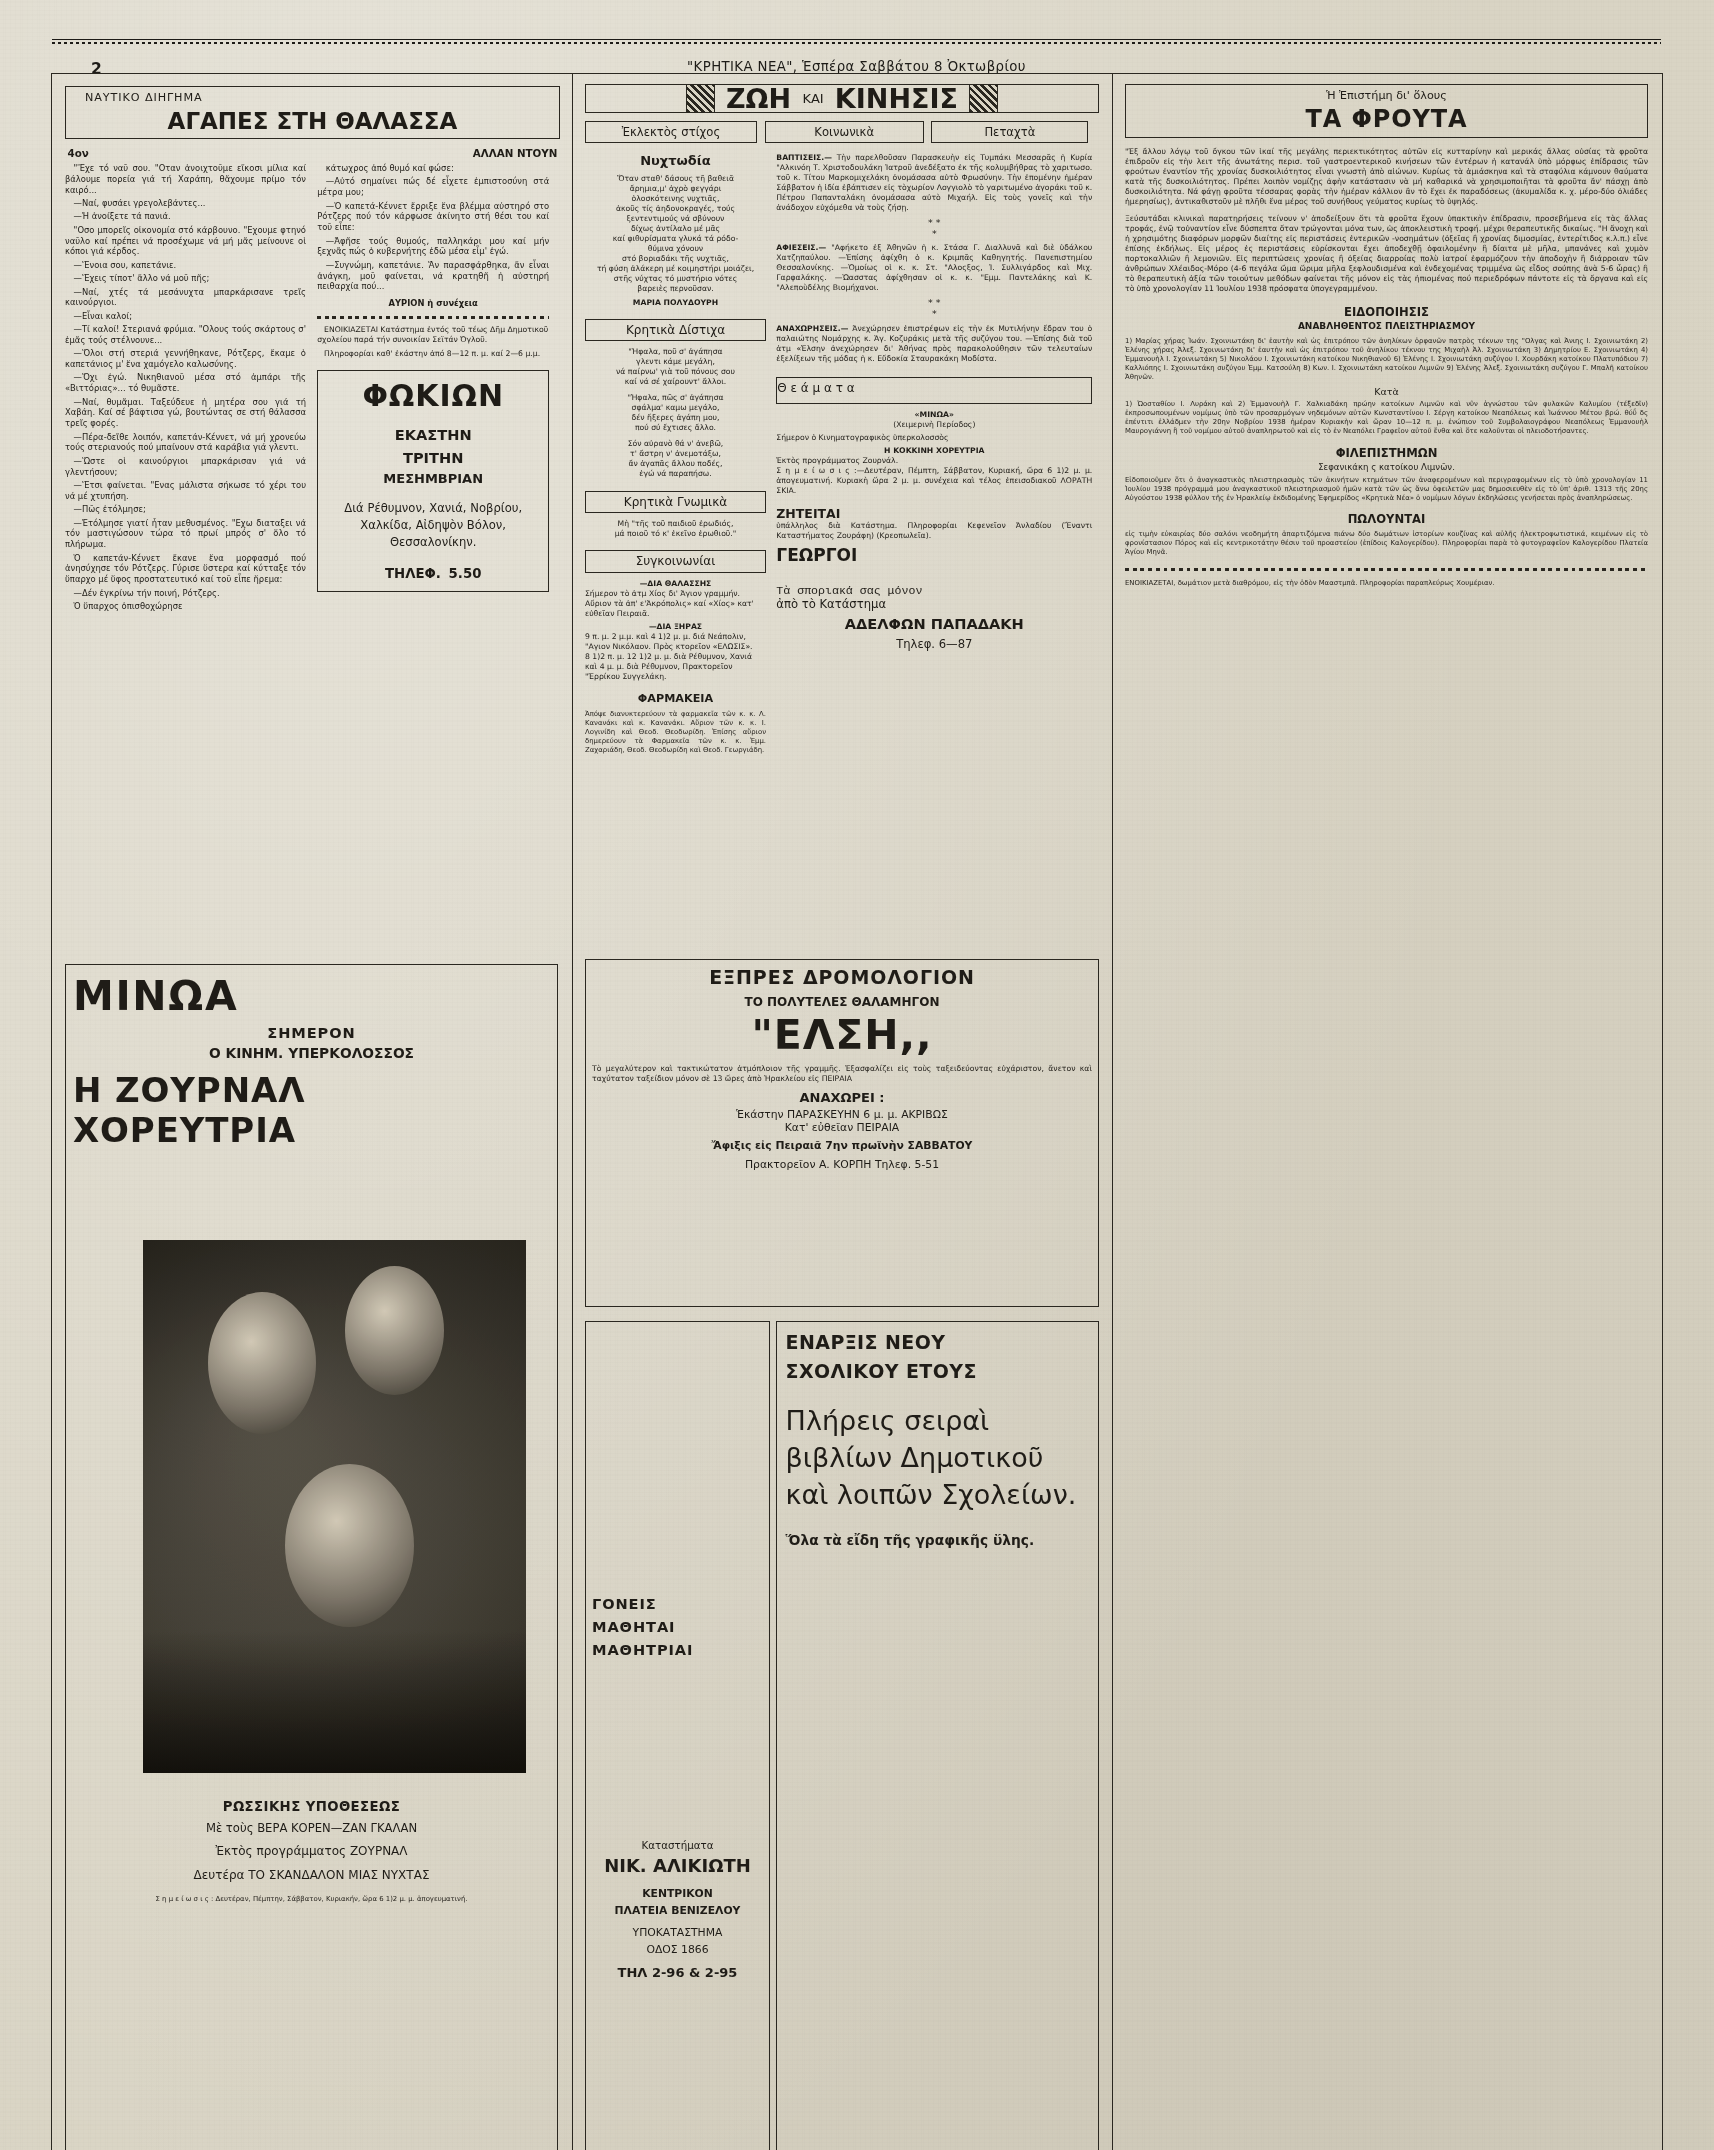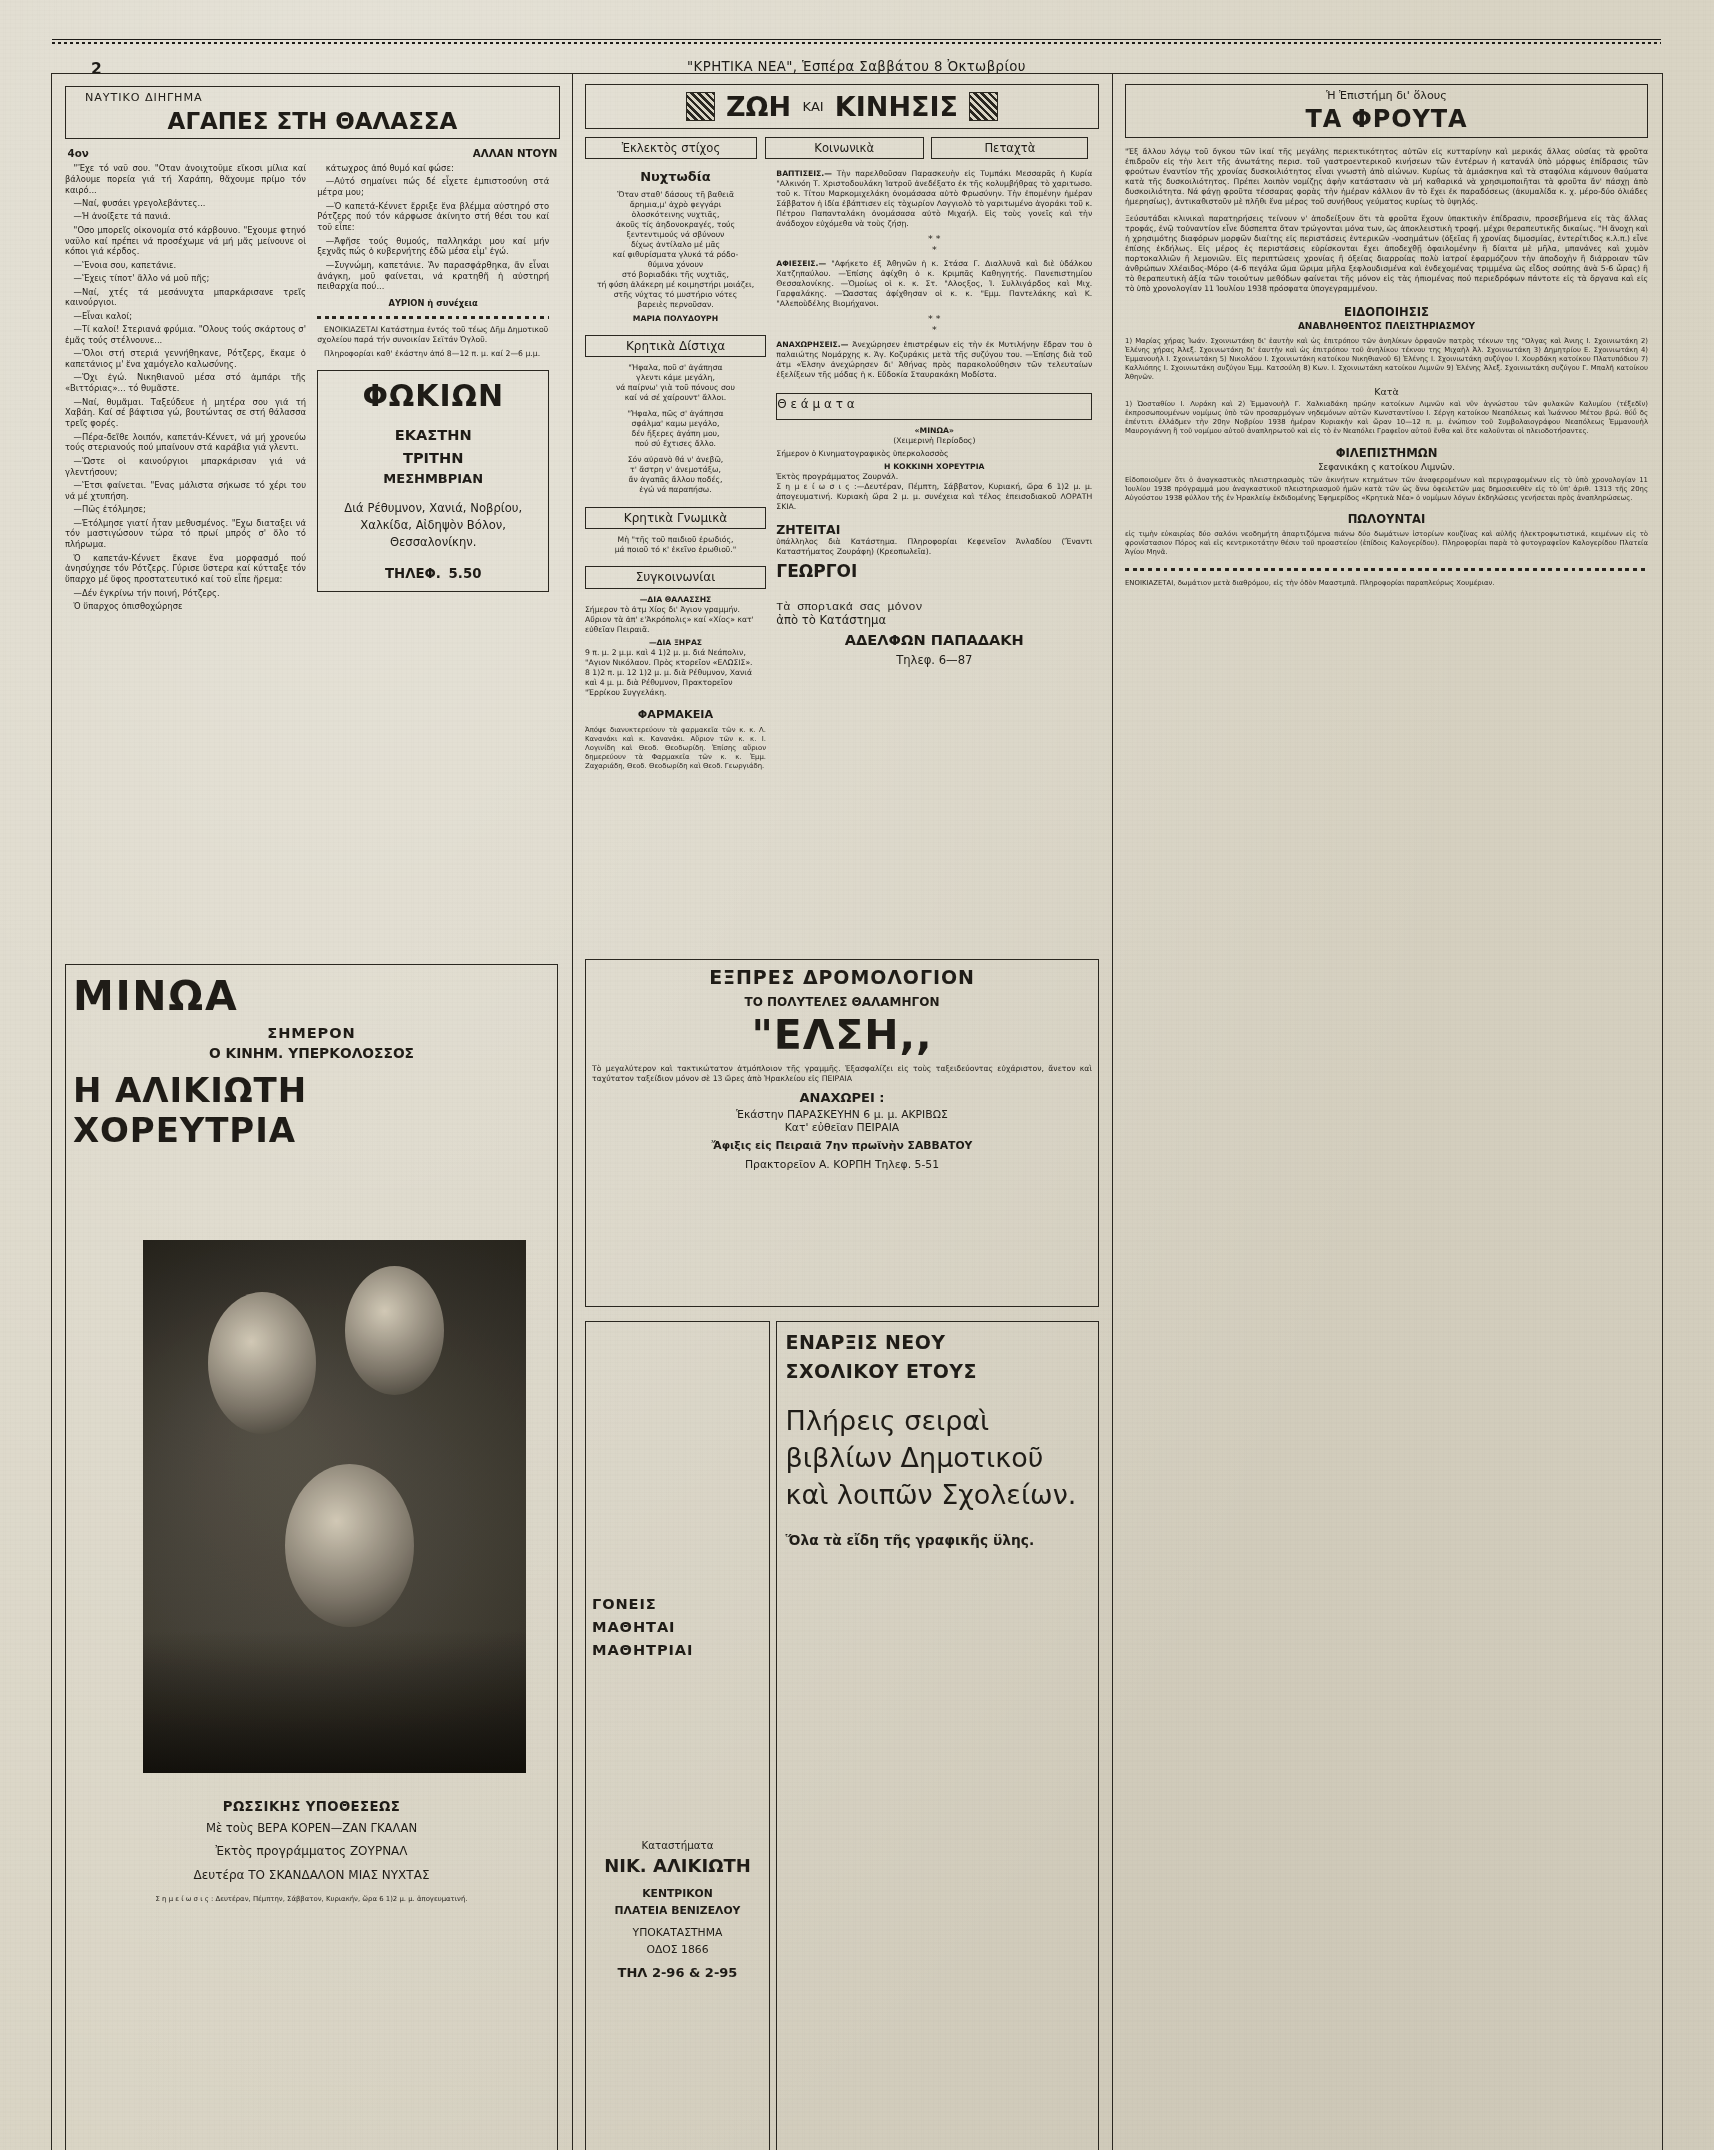--- a/index.html
+++ b/index.html
@@ -127,42 +127,42 @@
           </div>
         </div>
       </div>
     </div>
   </div>
 
   <div class="col box" style="left:65px;top:964px;width:493px;height:1660px;padding:6.9px;">
     <div style="font-size:41px;font-weight:bold;text-align:left;letter-spacing:1.7px;">ΜΙΝΩΑ</div>
     <div class="center bold" style="font-size:14.6px;margin-top:4.3px;letter-spacing:0.9px;">ΣΗΜΕΡΟΝ</div>
     <div class="center bold" style="font-size:13.8px;margin-top:3.4px;">Ο ΚΙΝΗΜ. ΥΠΕΡΚΟΛΟΣΣΟΣ</div>
-    <div style="font-size:34px;font-weight:bold;margin-top:9.5px;letter-spacing:0.9px;">Η ΑΛΙΚΙΩΤΗ</div>
+    <div style="font-size:34px;font-weight:bold;margin-top:9.5px;letter-spacing:0.9px;">Η ΖΟΥΡΝΑΛ</div>
     <div style="font-size:34px;font-weight:bold;letter-spacing:0.9px;">ΧΟΡΕΥΤΡΙΑ</div>
 
     <div class="photo" style="left:77px;top:275px;width:383px;height:533px;">
       <div class="shade" style="inset:0;"></div>
       <div class="face" style="left:65px;top:52px;width:108px;height:142px;"></div>
       <div class="face" style="left:202px;top:26px;width:99px;height:129px;"></div>
       <div class="face" style="left:142px;top:224px;width:129px;height:163px;"></div>
       <div class="shade" style="left:0;bottom:0;width:383px;height:142px;background:linear-gradient(0deg, rgba(18,16,12,.85), rgba(18,16,12,0));"></div>
     </div>
 
     <div style="position:absolute;left:8.6px;right:8.6px;top:834px;">
       <div class="center bold" style="font-size:13.3px;letter-spacing:0.4px;">ΡΩΣΣΙΚΗΣ ΥΠΟΘΕΣΕΩΣ</div>
       <div class="center" style="font-size:11.6px;margin-top:6.9px;">Μὲ τοὺς ΒΕΡΑ ΚΟΡΕΝ—ΖΑΝ ΓΚΑΛΑΝ</div>
       <div class="center" style="font-size:12px;margin-top:9.5px;">Ἐκτὸς προγράμματος ΖΟΥΡΝΑΛ</div>
       <div class="center" style="font-size:12px;margin-top:9.5px;">Δευτέρα ΤΟ ΣΚΑΝΔΑΛΟΝ ΜΙΑΣ ΝΥΧΤΑΣ</div>
       <div class="xs" style="margin-top:13px;text-align:center;">Σ η μ ε ί ω σ ι ς : Δευτέραν, Πέμπτην, Σάββατον, Κυριακήν, ὥρα 6 1)2 μ. μ. ἀπογευματινή.</div>
     </div>
   </div>
 
   <div class="col" style="left:585px;top:84px;width:514px;">
-    <div class="box" style="position:relative;height:45px;display:flex;align-items:center;justify-content:center;gap:11.2px;text-align:center;">
+    <div class="box" style="position:relative;height:29px;display:flex;align-items:center;justify-content:center;gap:11.2px;text-align:center;">
       <span style="width:27px;height:27px;border:1.3px solid #2a2720;background:repeating-linear-gradient(45deg,#2a2720 0 2.6px,#d9d4c4 2.6px 5.2px);"></span>
       <span style="font-size:27px;font-weight:bold;">ΖΩΗ</span>
       <span style="font-size:13px;">ΚΑΙ</span>
       <span style="font-size:27px;font-weight:bold;">ΚΙΝΗΣΙΣ</span>
       <span style="width:27px;height:27px;border:1.3px solid #2a2720;background:repeating-linear-gradient(45deg,#2a2720 0 2.6px,#d9d4c4 2.6px 5.2px);"></span>
     </div>
 
     <div style="display:flex;gap:7.7px;margin-top:7.7px;">
       <div class="box thin" style="position:relative;width:172px;height:22.4px;line-height:20.6px;text-align:center;font-size:11.6px;">Ἐκλεκτὸς στίχος</div>
       <div class="box thin" style="position:relative;width:159px;height:22.4px;line-height:20.6px;text-align:center;font-size:11.6px;">Κοινωνικὰ</div>

